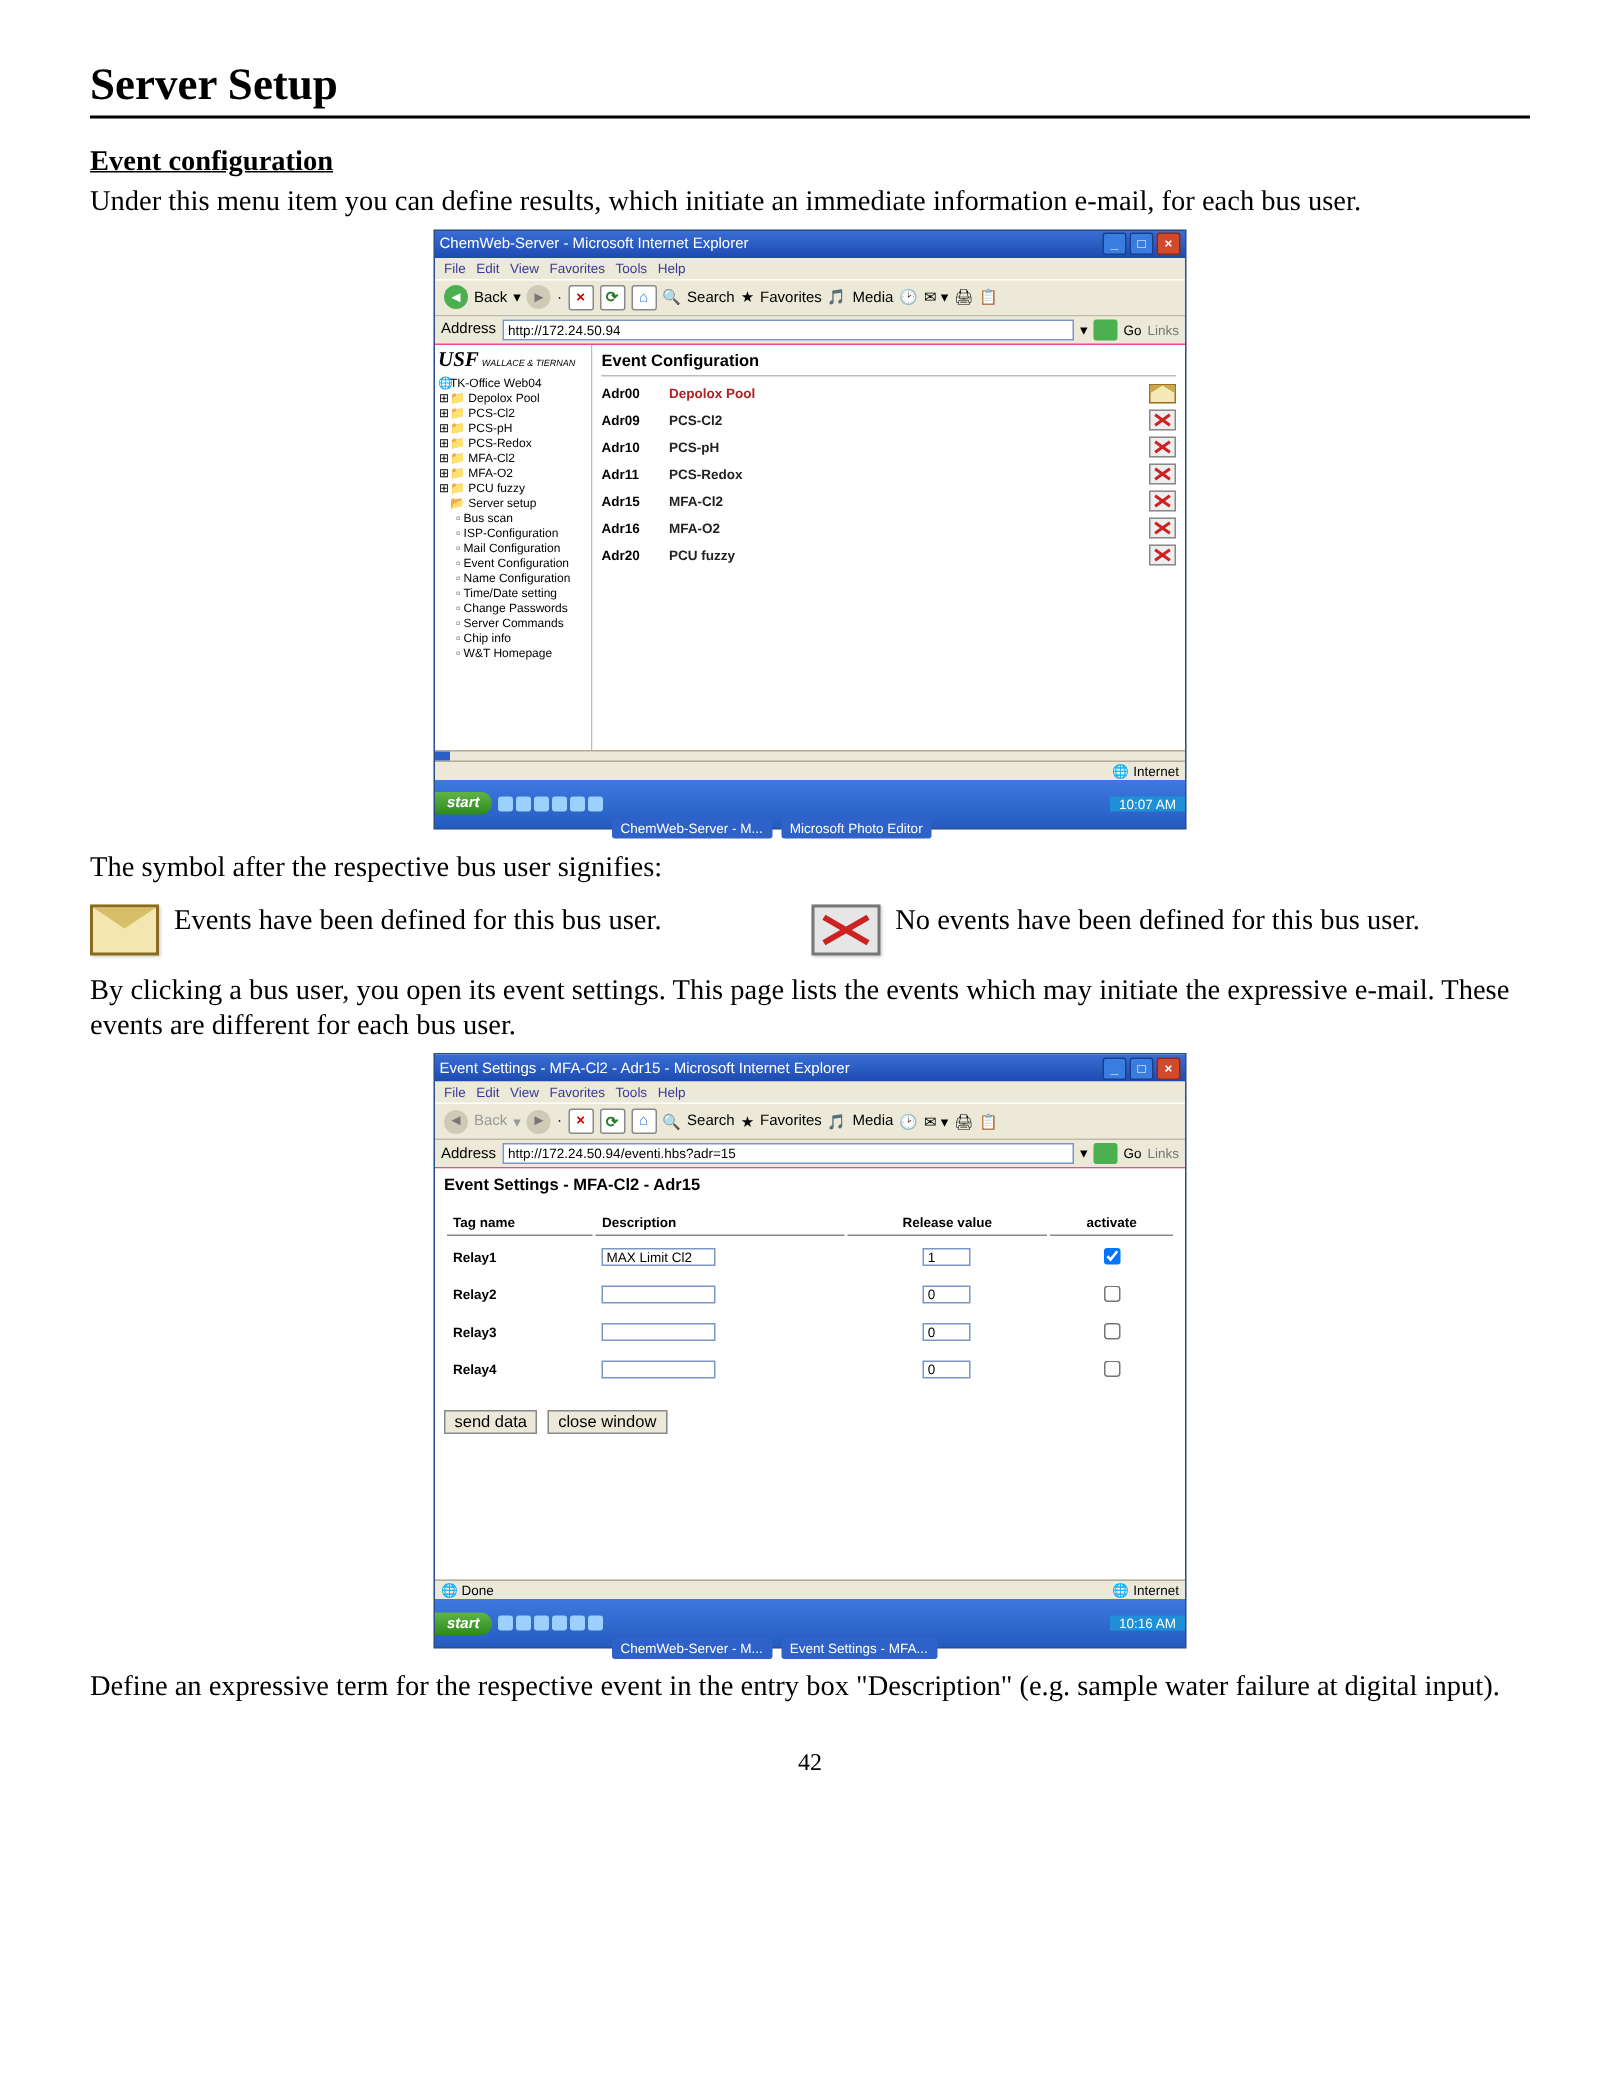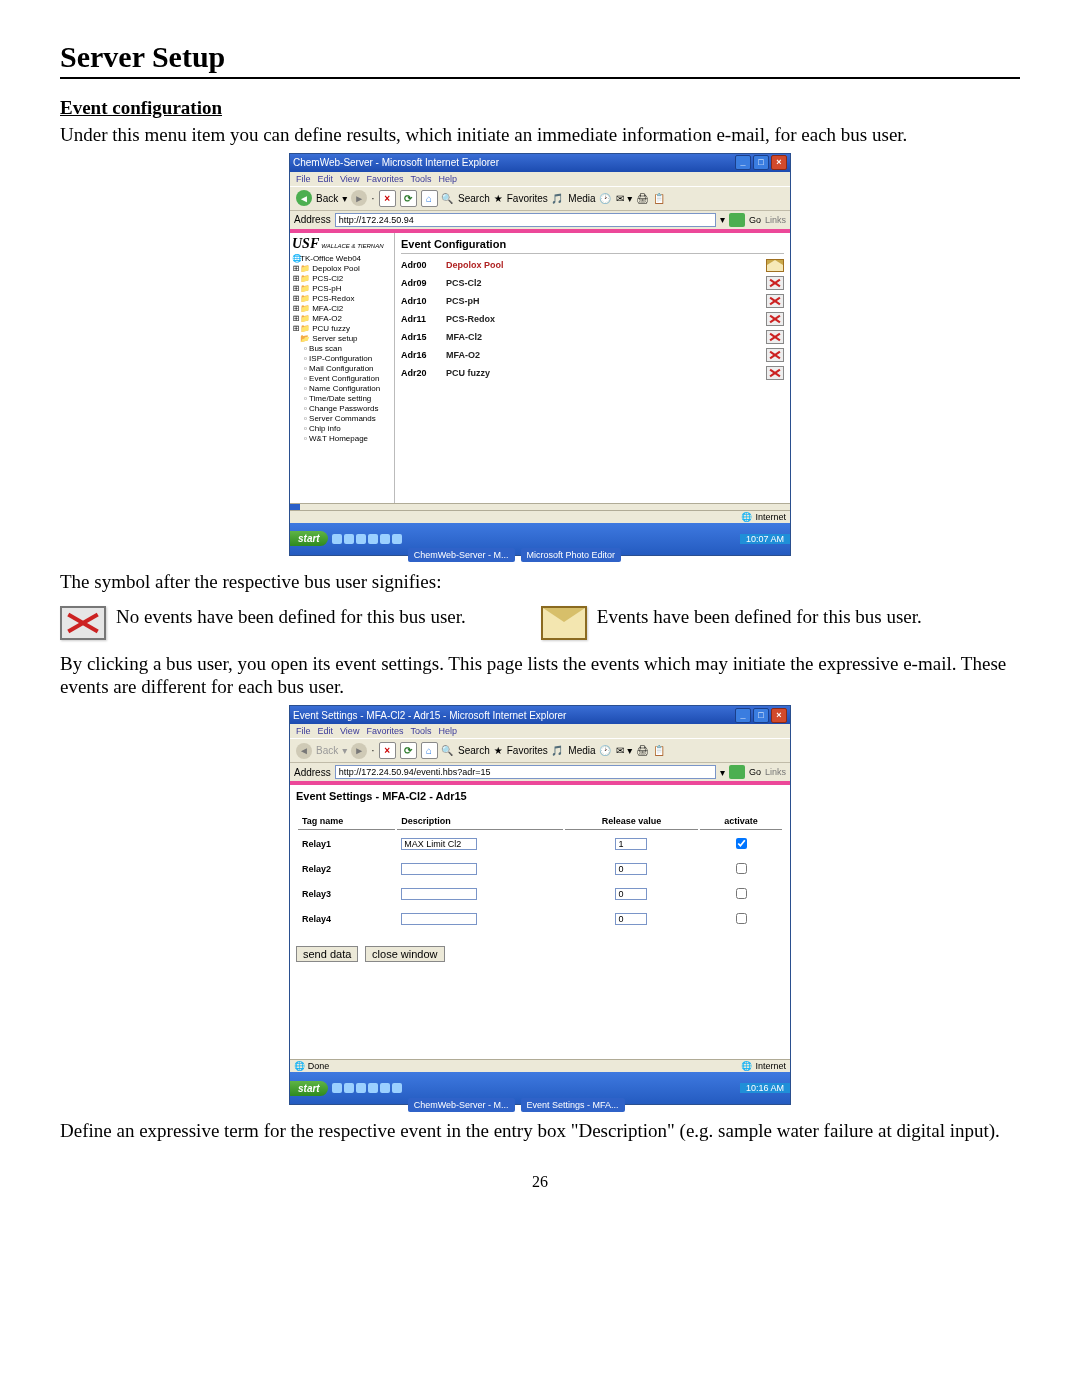--- a/index.html
+++ b/index.html
@@ -52,21 +52,21 @@
   .menubar span { margin-right:7px; }
   .toolbar {
     display:flex; align-items:center; gap:4px; padding:3px 6px;
     background:#ece9d8; border-top:1px solid #fff; border-bottom:1px solid #c0bba8;
   }
   .ticon { width:16px; height:16px; border-radius:50%; display:flex;align-items:center;justify-content:center;font-size:10px; }
   .ticon.back { background:#4caf50; color:#fff; }
   .ticon.fwd  { background:#cfcab6; color:#777; }
   .ticon.sq   { width:15px;height:15px;border-radius:2px;background:#fff;border:1px solid #8a8a8a;color:#c00;font-weight:bold;}
   .toolbar .lbl { font-size:10px; }
-  .addrbar { display:flex; align-items:center; gap:4px; padding:2px 4px; background:#ece9d8; border-bottom:4px solid #ec4899;}
+  .addrbar { display:flex; align-items:center; gap:4px; padding:2px 4px; background:#ece9d8; border-bottom:1px solid #ec4899;}
   .addrbar .addr { flex:1; background:#fff; border:1px solid #7a95c8; padding:1px 3px; font-size:9px; }
   .gobtn { width:16px;height:14px;background:#4caf50;border-radius:2px;}
   .gotxt { font-size:9px; }
   .links { font-size:9px; color:#777; }
 
   .content-row { display:flex; min-height:270px; background:#fff; }
   .sidebar { width:100px; background:#fff; border-right:1px solid #bbb; padding:2px 2px; font-size:8px; line-height:1.25; overflow:hidden;}
   .logo { font-family: "Times New Roman", serif; font-weight:bold; font-style:italic; font-size:14px; }
   .tv { list-style:none; padding:0; margin:2px 0 0 0; }
   .tv li { white-space:nowrap; }
@@ -256,26 +256,26 @@
     <div class="taskbtn">ChemWeb-Server - M...</div>
     <div class="taskbtn">Microsoft Photo Editor</div>
     <div class="clockbox">10:07 AM</div>
   </div>
 </div>
 
 <p class="body-text">The symbol after the respective bus user signifies:</p>
 
 <div class="legend">
   <div class="cell">
+    <div class="big-mail"></div>
+    <div>Events have been defined for this bus user.</div>
+  </div>
+  <div class="cell">
     <div class="big-mail-x"></div>
     <div>No events have been defined for this bus user.</div>
-  </div>
-  <div class="cell">
-    <div class="big-mail"></div>
-    <div>Events have been defined for this bus user.</div>
   </div>
 </div>
 
 <p class="body-text">By clicking a bus user, you open its event settings. This page lists the events which may initiate the expressive e-mail. These events are different for each bus user.</p>
 
 <div class="shot">
   <div class="titlebar">
     <span>Event Settings - MFA-Cl2 - Adr15 - Microsoft Internet Explorer</span>
     <div class="tctrls">
       <div class="wbtn">_</div>
@@ -372,13 +372,13 @@
         <i></i>
       </div>
     <div class="taskbtn">ChemWeb-Server - M...</div>
     <div class="taskbtn">Event Settings - MFA...</div>
     <div class="clockbox">10:16 AM</div>
   </div>
 </div>
 
 <p class="body-text">Define an expressive term for the respective event in the entry box "Description" (e.g. sample water failure at digital input).</p>
 
-<div class="pageno">26</div>
+<div class="pageno">42</div>
 
 </body></html>

